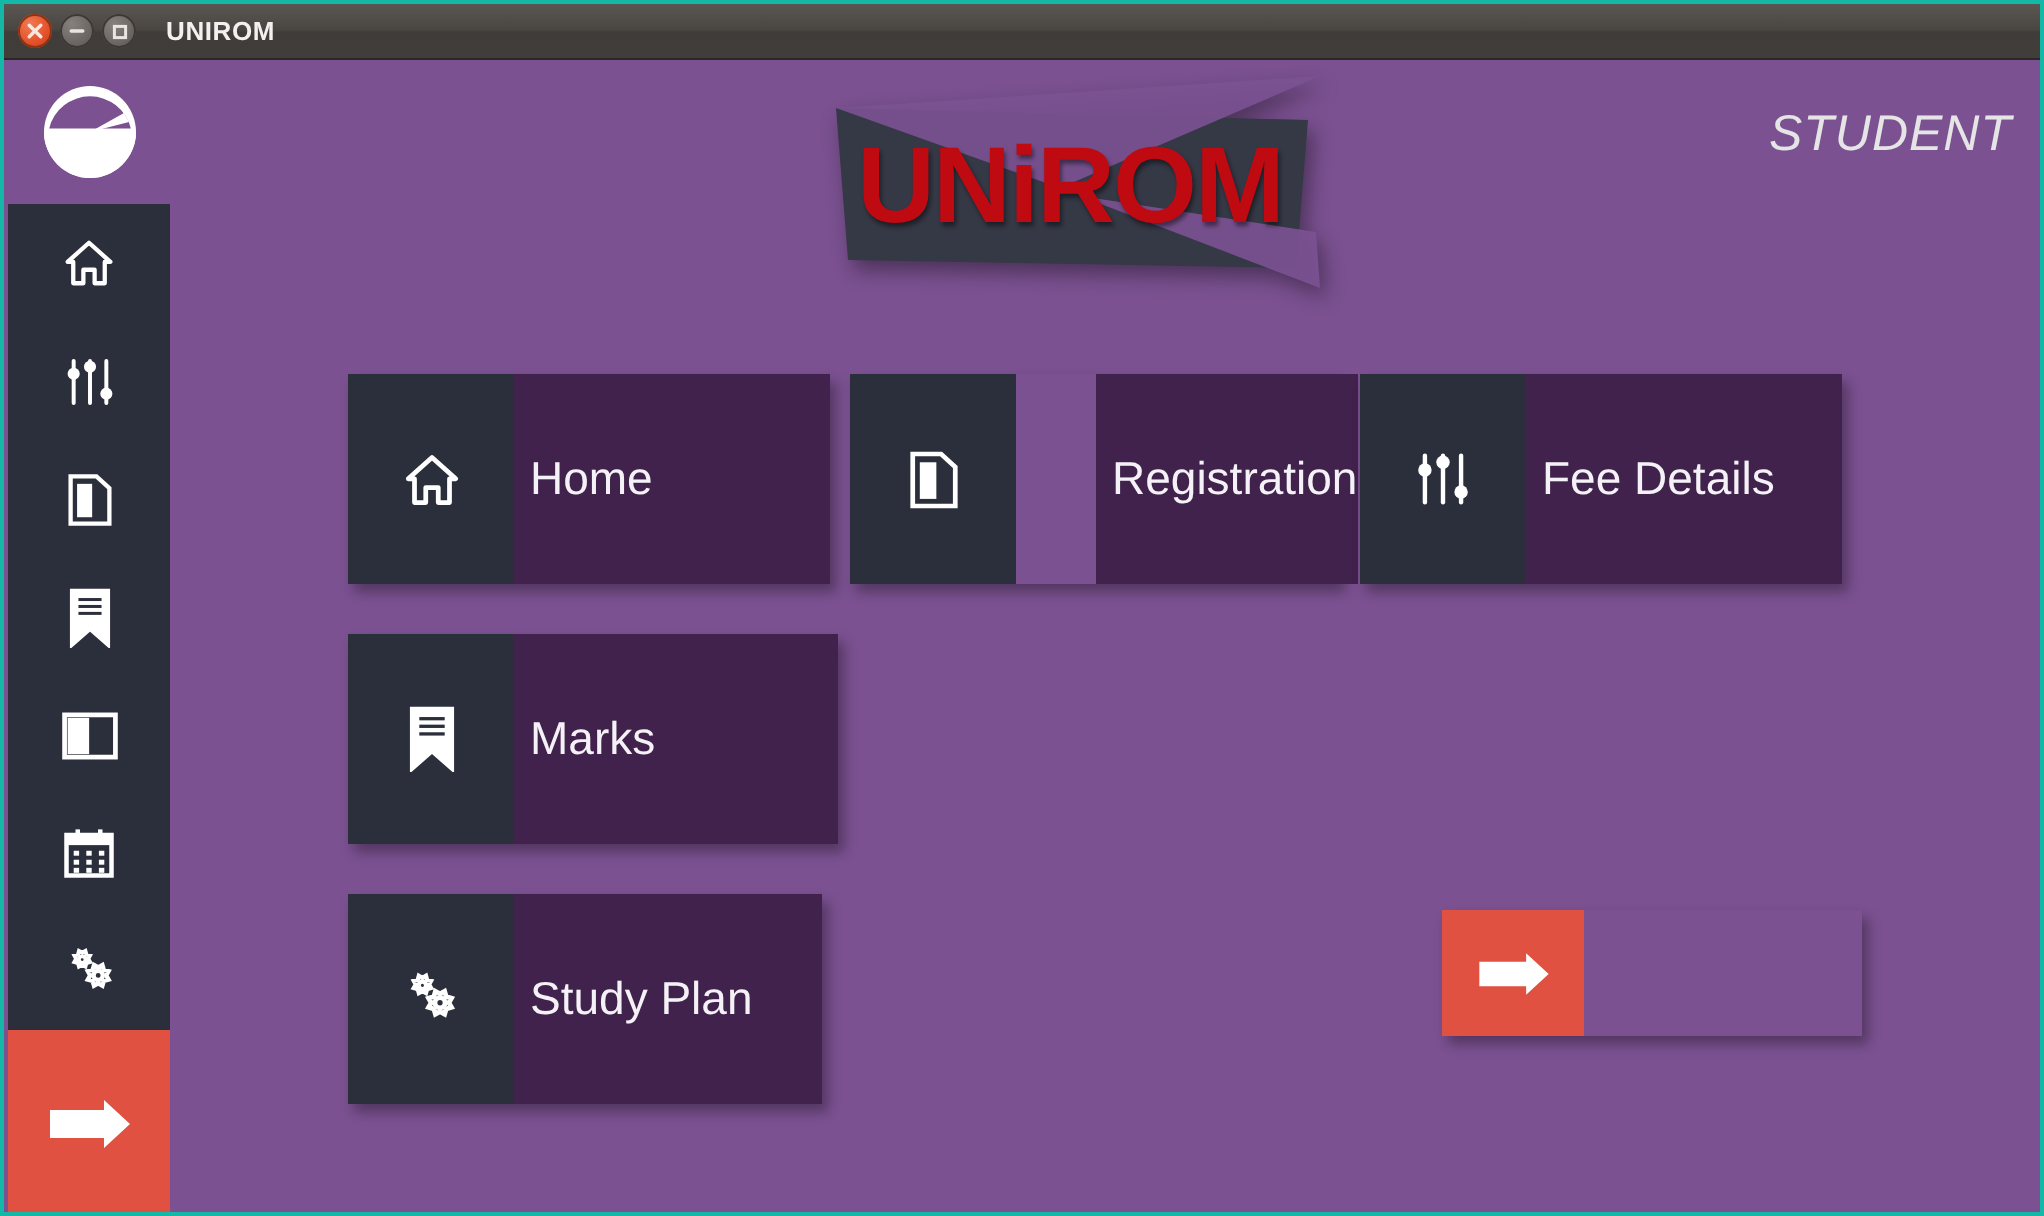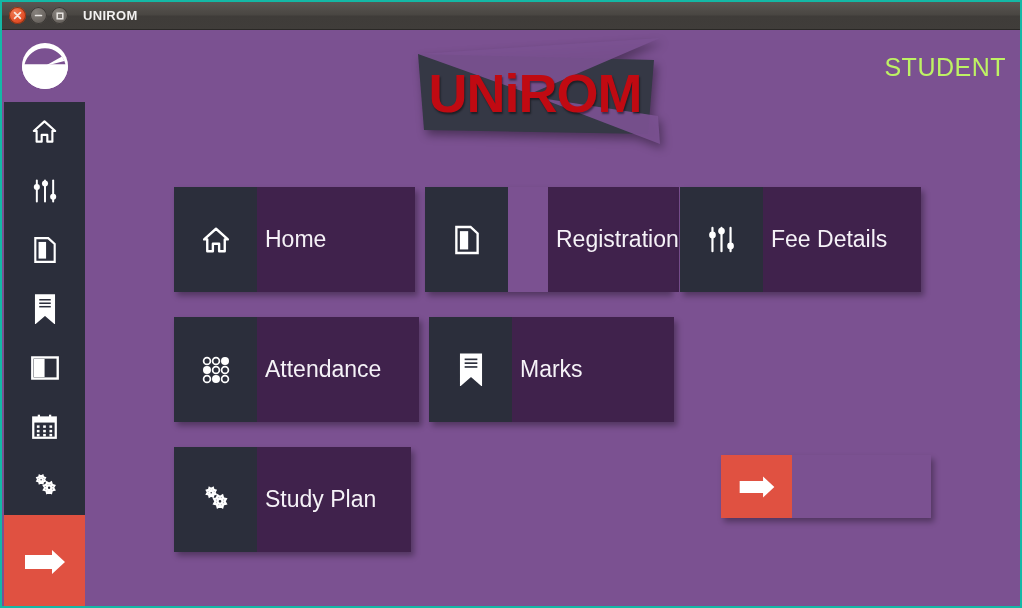--- a/index.html
+++ b/index.html
@@ -137,22 +137,23 @@
     letter-spacing: -1px;
     text-shadow: 1px 2px 2px rgba(0,0,0,0.45);
     padding-top: 4px;
     box-sizing: border-box;
   }
   .role-label {
     position: absolute;
     right: 12px;
     top: 23px;
     font-size: 25px;
-    color: #bef264;
+    color: #e5e5e5;
     letter-spacing: 0.5px;
+    font-style: italic;
   }
 
   
   .grid {
     position: absolute;
     left: 89px;
     top: 157px;
     width: 757px;
   }
   .row {
@@ -380,36 +381,20 @@
               <circle cx="12" cy="5.5" r="2.6" fill="#ffffff"></circle>
               <circle cx="19" cy="17" r="2.6" fill="#ffffff"></circle>
             </svg>
           </div>
           <div class="tile-label">Fee Details</div>
         </div>
       </div>
 
       <div class="row">
 
-        <div class="tile">
-          <div class="tile-icon">
-            <svg width="30" height="30" viewBox="0 0 30 30">
-              <circle cx="6" cy="6" r="3.4" fill="none" stroke="#ffffff" stroke-width="1.7"></circle>
-              <circle cx="15" cy="6" r="3.4" fill="none" stroke="#ffffff" stroke-width="1.7"></circle>
-              <circle cx="24" cy="6" r="4" fill="#ffffff"></circle>
-              <circle cx="6" cy="15" r="4" fill="#ffffff"></circle>
-              <circle cx="15" cy="15" r="3.4" fill="none" stroke="#ffffff" stroke-width="1.7"></circle>
-              <circle cx="24" cy="15" r="3.4" fill="none" stroke="#ffffff" stroke-width="1.7"></circle>
-              <circle cx="6" cy="24" r="3.4" fill="none" stroke="#ffffff" stroke-width="1.7"></circle>
-              <circle cx="15" cy="24" r="4" fill="#ffffff"></circle>
-              <circle cx="24" cy="24" r="3.4" fill="none" stroke="#ffffff" stroke-width="1.7"></circle>
-            </svg>
-          </div>
-          <div class="tile-label">Attendance</div>
-        </div>
 
         <div class="tile">
           <div class="tile-icon">
             <svg width="26" height="33" viewBox="0 0 20 26">
               <path d="M2 1 L18 1 L18 25 L10 18 L2 25 Z" fill="#ffffff" stroke="#ffffff" stroke-width="1.4"></path>
               <g stroke="#2b2e3b" stroke-width="1.3">
                 <line x1="5" y1="5" x2="15" y2="5"></line>
                 <line x1="5" y1="8" x2="15" y2="8"></line>
                 <line x1="5" y1="11" x2="15" y2="11"></line>
               </g>

